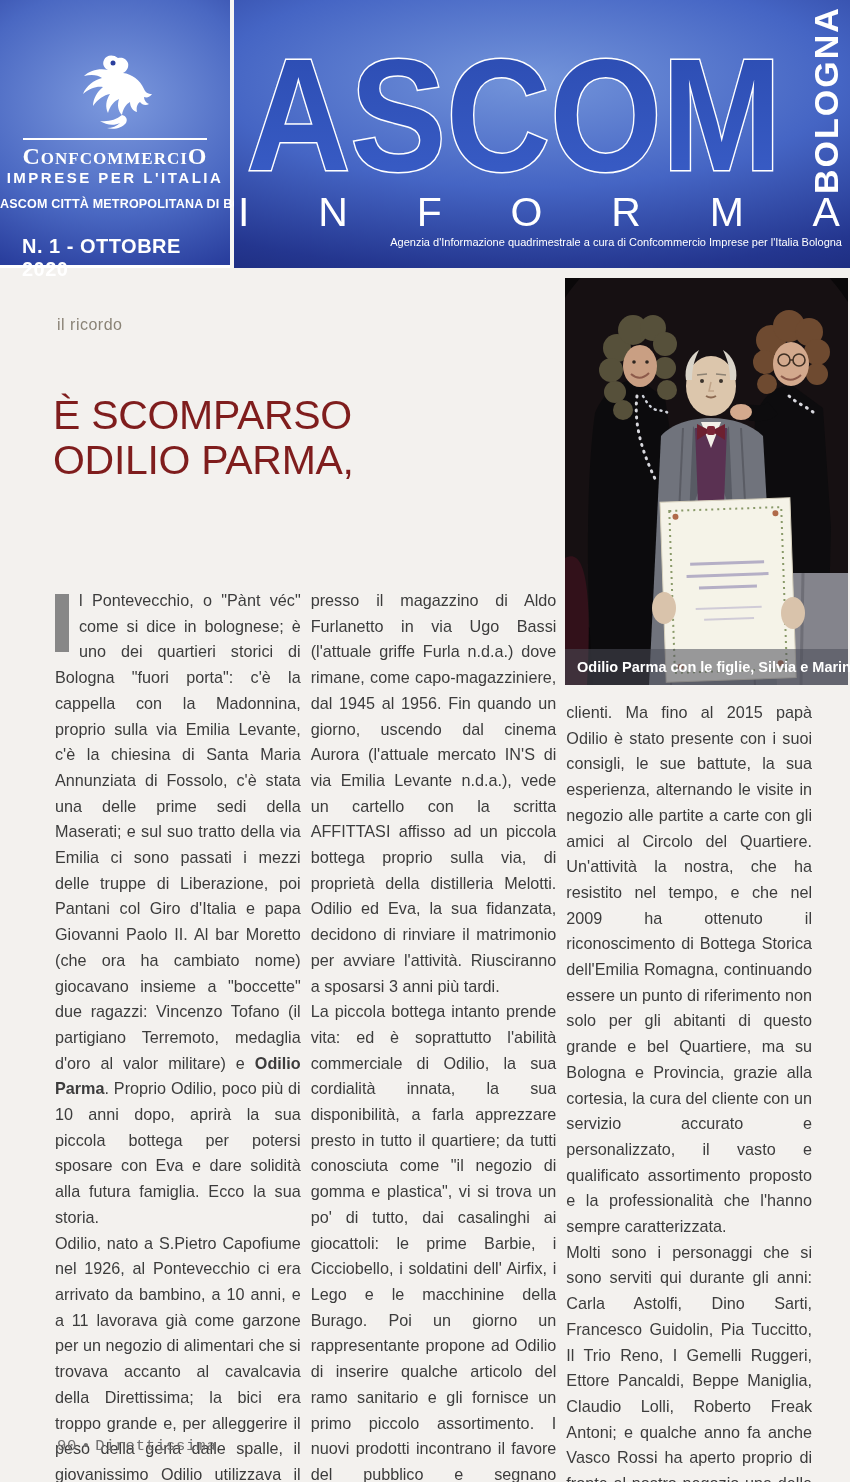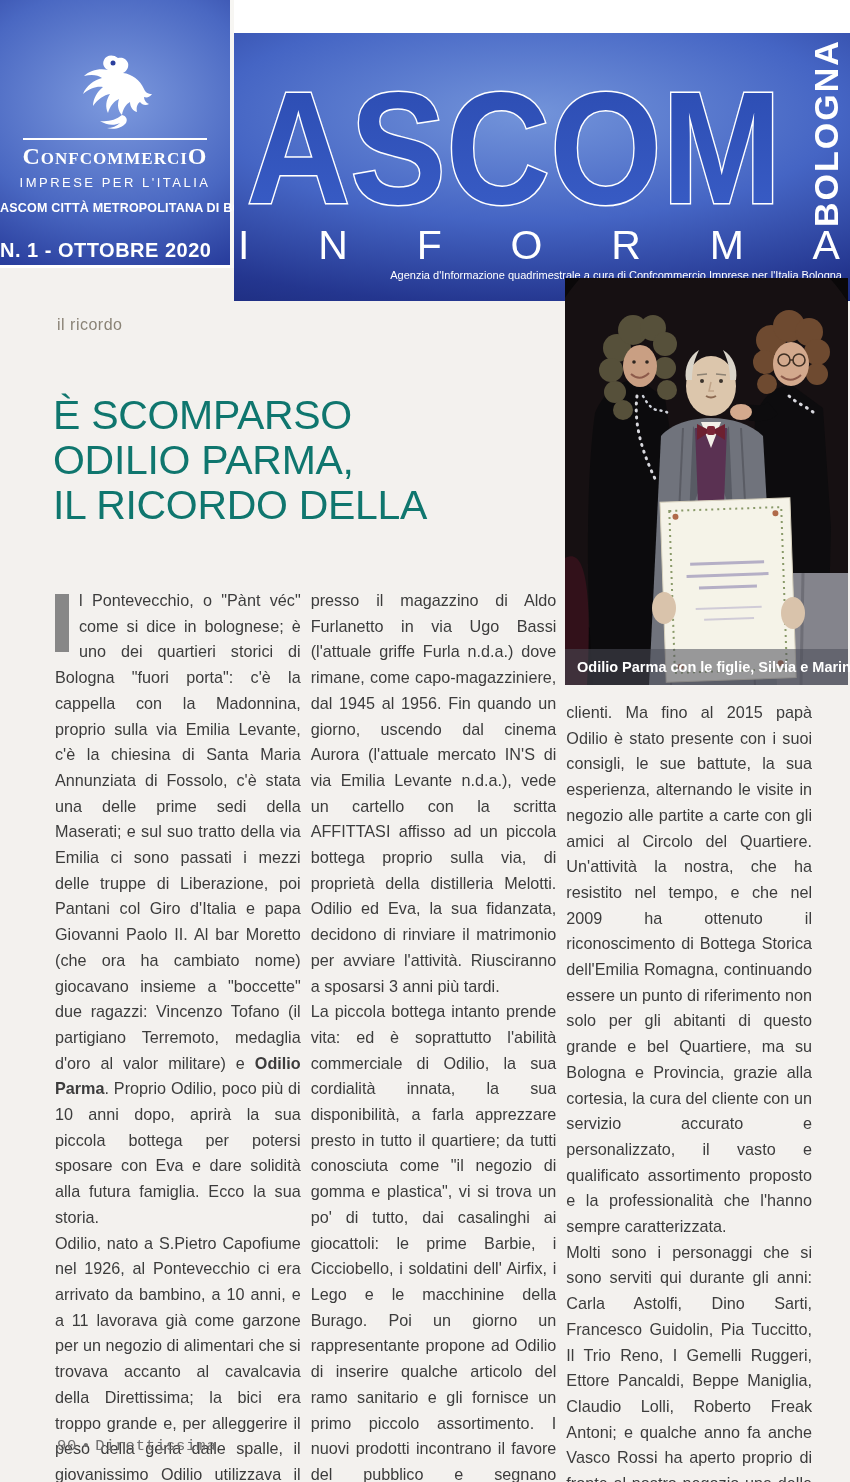--- a/index.html
+++ b/index.html
@@ -12,44 +12,43 @@
   
   .header{position:absolute;left:0;top:0;width:850px;height:268px;background:#ffffff;display:flex;}
   .hdr-left{
     width:230px;height:265px;position:relative;color:#fff;text-align:center;
     background:radial-gradient(140% 95% at 50% 38%, #7d9ade 0%, #4a68c2 45%, #2a3f9e 72%, #1b2878 100%);
   }
   .hdr-gap{width:4px;height:268px;background:#f7f6f3;}
   .hdr-right{
     flex:1;height:268px;position:relative;color:#fff;
     background:radial-gradient(120% 95% at 48% 30%, #7394da 0%, #4565c4 42%, #24368f 75%, #16236f 100%);
-    margin-top:33px;
   }
   .eagle{margin:52px auto 0;display:block;}
   .hdr-rule{width:184px;height:2px;background:#fff;margin:6px auto 4px;}
   .org-name{font-family:"Liberation Serif","DejaVu Serif",serif;font-variant:small-caps;font-weight:700;font-size:24px;letter-spacing:1px;line-height:24px;}
-  .org-tagline{font-size:13px;font-weight:400;letter-spacing:2.5px;margin-top:7px;}
+  .org-tagline{font-size:15px;font-weight:700;letter-spacing:2.5px;margin-top:1px;}
   .org-sub{font-size:12.5px;font-weight:700;letter-spacing:0.2px;margin-top:11px;white-space:nowrap;}
-  .issue{font-size:20px;font-weight:700;letter-spacing:0.5px;margin-top:24px;text-align:left;}
+  .issue{font-size:20px;font-weight:700;letter-spacing:0.5px;margin-top:24px;text-align:left;padding-left:22px;}
   .masthead-svg{position:absolute;left:8px;top:20px;}
   .masthead-vert{
     position:absolute;right:4px;top:24px;height:170px;
     writing-mode:vertical-rl;transform:rotate(180deg);
     font-size:34px;font-weight:700;letter-spacing:2px;color:#fff;line-height:40px;
   }
   .masthead-sub{
     position:absolute;left:4px;right:10px;top:191px;display:flex;justify-content:space-between;
     font-size:41px;font-weight:500;color:#fff;line-height:42px;
   }
   .reg{position:absolute;right:8px;text-align:center;font-size:11px;font-weight:500;color:#fff;white-space:nowrap;}
   .reg1{top:236px;}
   .reg2{top:249px;}
   
   .kicker{position:absolute;left:57px;top:316px;font-size:16px;color:#8a8376;letter-spacing:0.5px;}
-  .title{position:absolute;left:53px;top:393px;font-size:41px;line-height:45px;color:#0f766e;letter-spacing:-0.3px;}
+  .title{position:absolute;left:53px;top:393px;font-size:41px;line-height:45px;color:#7f1d1d;letter-spacing:-0.3px;}
   .title .t-bold{font-weight:400;}
   
   .photo{position:absolute;left:565px;top:278px;width:283px;height:407px;}
   .photo svg{display:block;}
   .caption{
     position:absolute;left:0;right:0;bottom:0;height:36px;line-height:36px;
     background:rgba(74,76,88,0.55);color:#fff;font-size:14.5px;font-weight:600;
     padding-left:12px;box-sizing:border-box;white-space:nowrap;
   }
   
@@ -103,21 +102,20 @@
         <span>A</span>
       </div>
     <div class="reg reg1">Agenzia d'Informazione quadrimestrale a cura di Confcommercio Imprese per l'Italia Bologna</div>
   </div>
 </div>
 
 <div class="kicker">il ricordo</div>
 <div class="title">
   <div>È SCOMPARSO</div>
   <div class="t-bold">ODILIO PARMA,</div>
-  <div>IL RICORDO DELLA</div>
 </div>
 
 <div class="photo">
   <svg width="283" height="407" viewBox="0 0 283 407">
     <rect width="283" height="407" fill="#0a0809"></rect>
     <ellipse cx="140" cy="170" rx="185" ry="230" fill="#171214" opacity="0.9"></ellipse>
     <path d="M0,280 C18,270 28,300 22,407 L0,407 Z" fill="#32111a"></path>
     <path d="M283,300 L283,407 L240,407 C250,360 262,320 283,300 Z" fill="#15080b"></path>
 
     <g>

